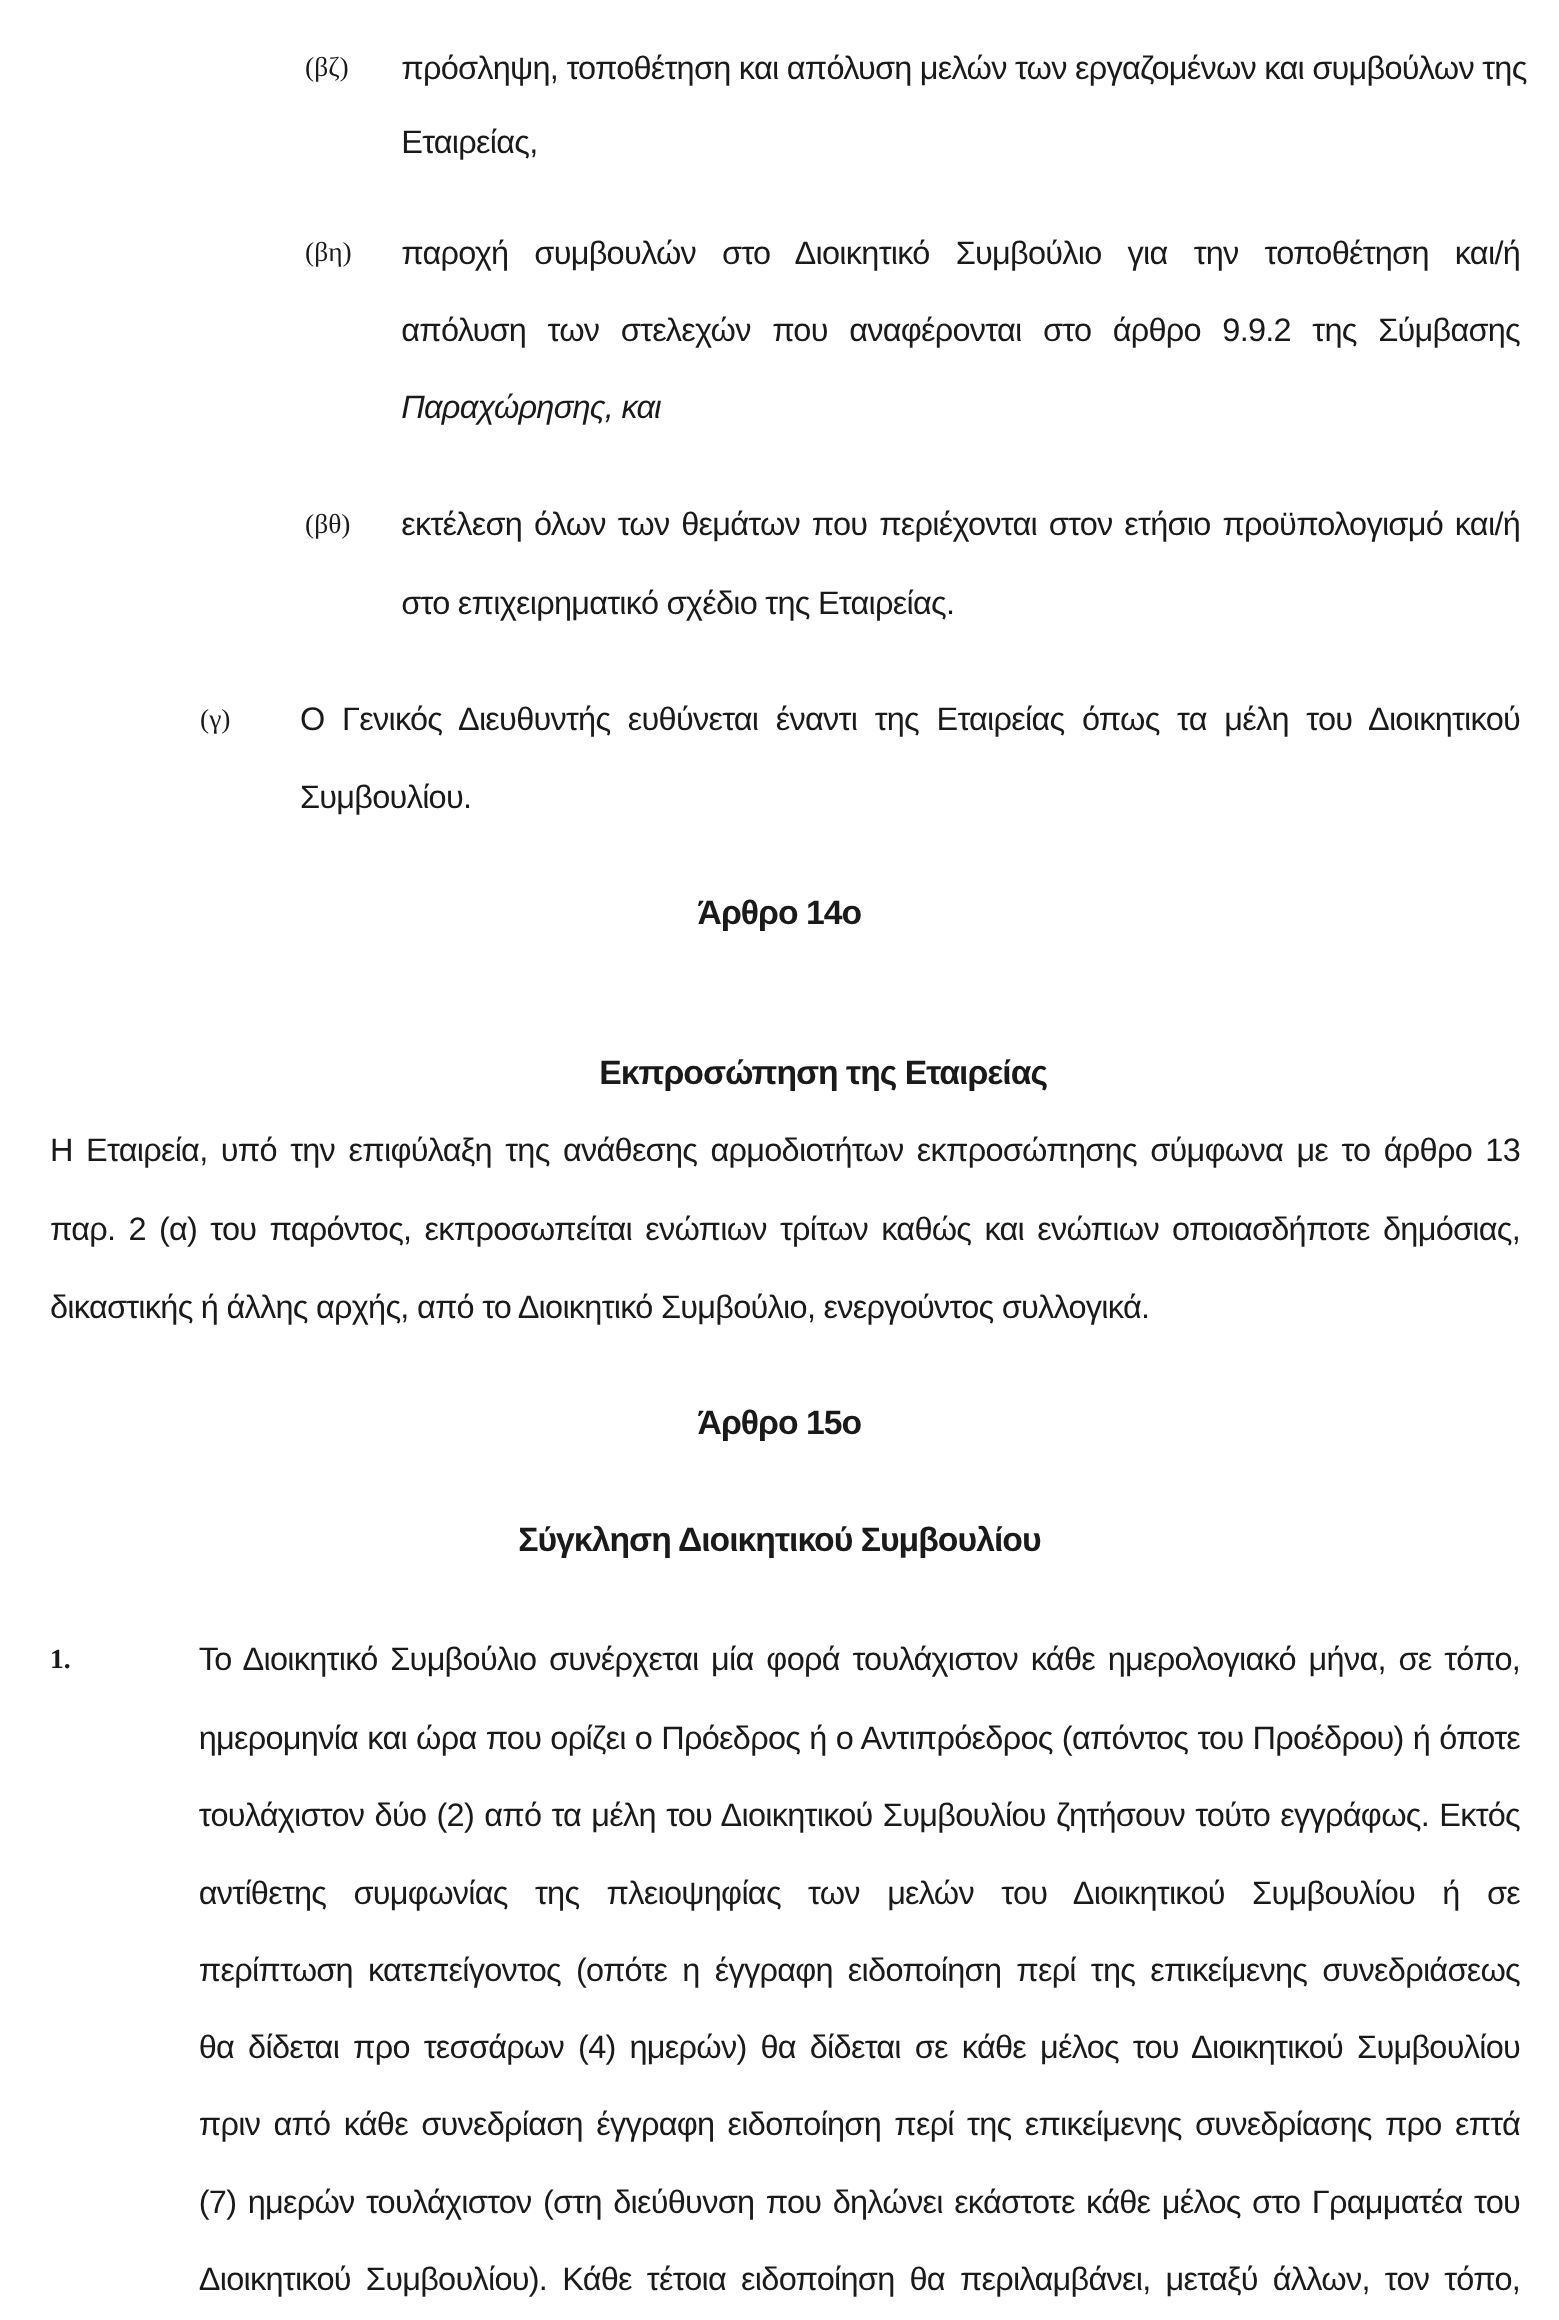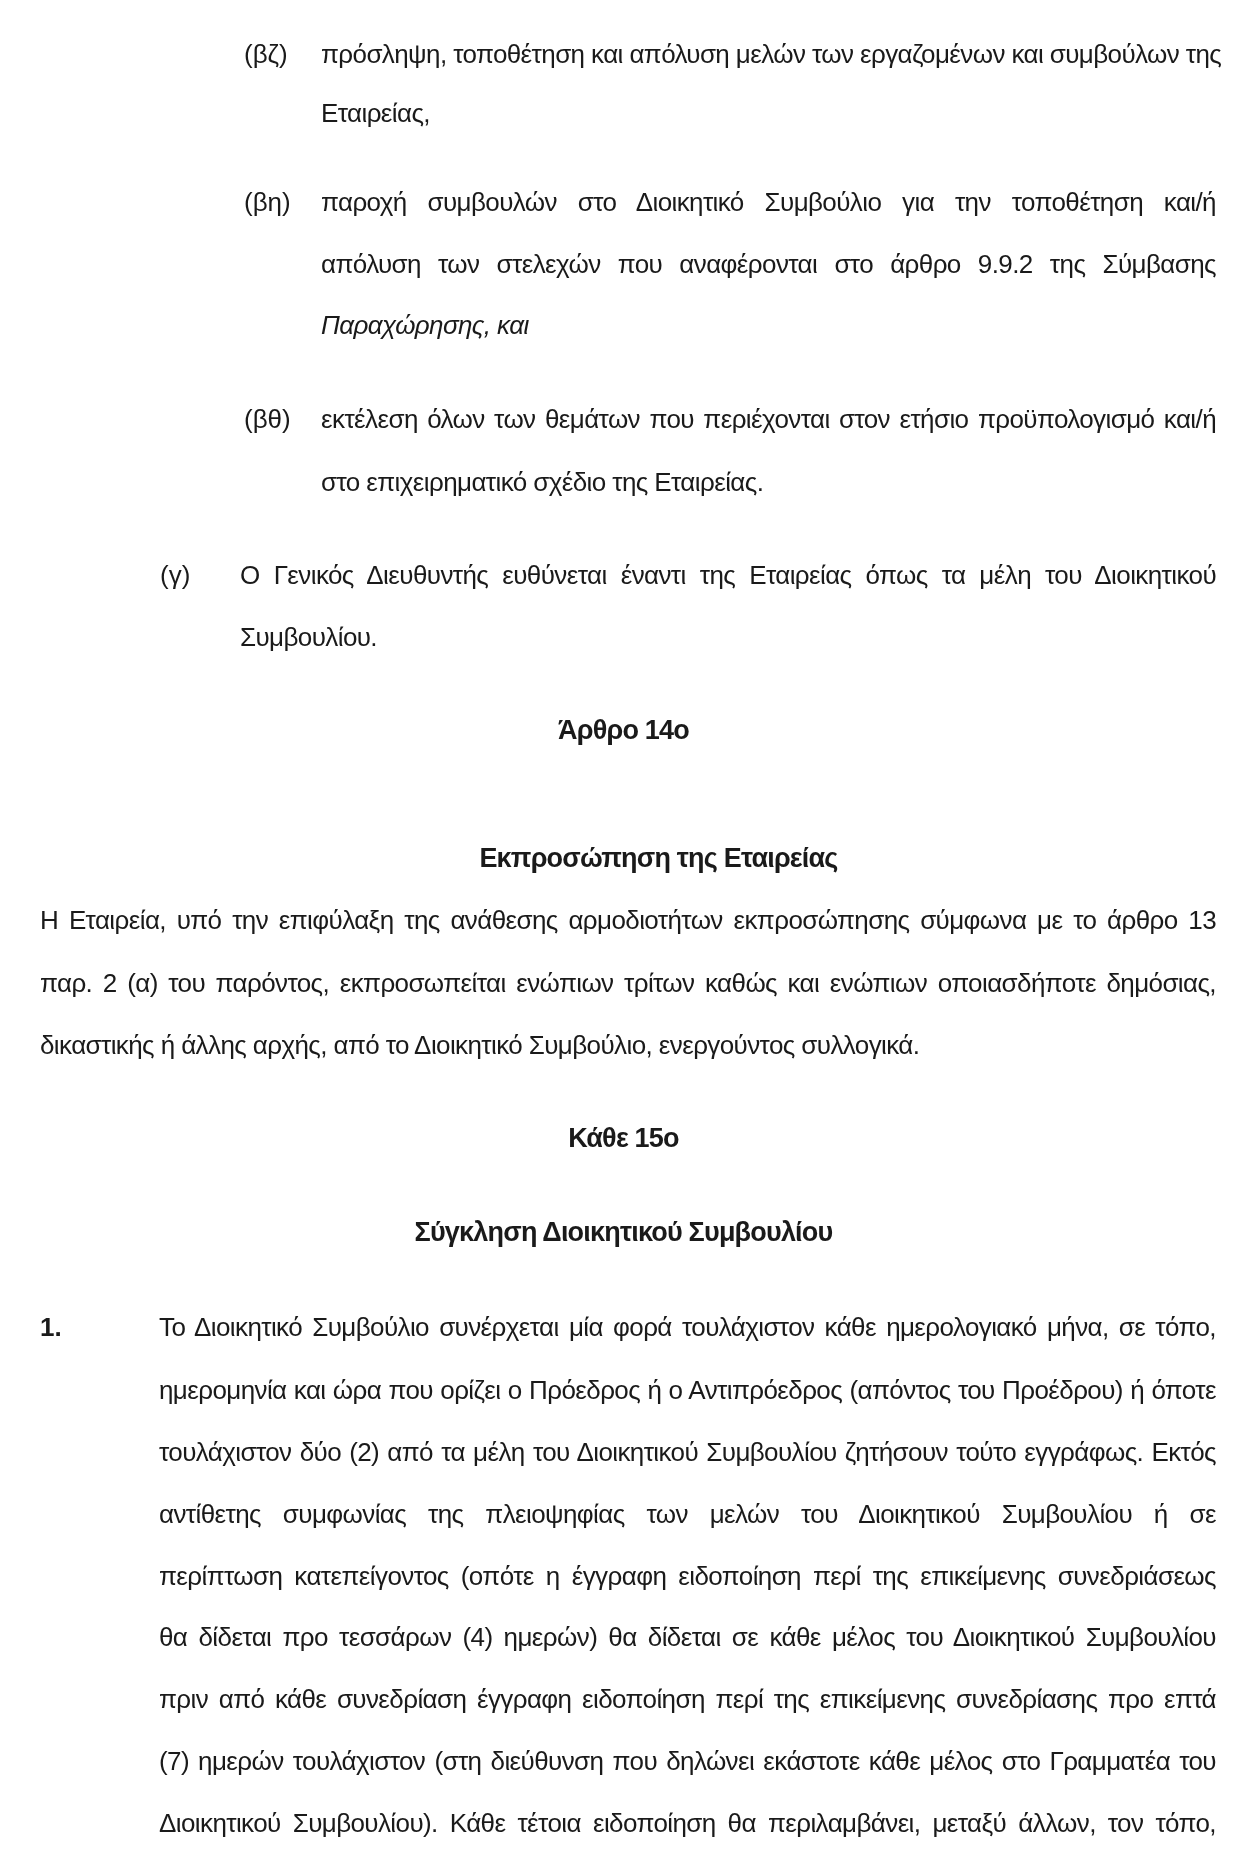--- a/index.html
+++ b/index.html
@@ -3,21 +3,21 @@
 <meta charset="utf-8">
 <style>
   html, body { margin: 0; padding: 0; background: #ffffff; }
   body { width: 1247px; height: 1856px; position: relative; overflow: hidden;
          font-family: "Liberation Sans Narrow", "Liberation Sans", sans-serif; color: #1a1a1a; }
   .ln { position: absolute; font-size: 26px; line-height: 34px; white-space: nowrap;
         transform: translateY(-50%); letter-spacing: -0.6px; }
   .j { text-align: justify; text-align-last: justify; }
   .head { position: absolute; left: 0; width: 1247px; text-align: center; font-weight: bold;
           font-size: 27px; line-height: 34px; transform: translateY(-50%); letter-spacing: -0.8px; }
-  .lbl { position: absolute; font-size: 26px; line-height: 34px; transform: translateY(-50%); }
+  .lbl { position: absolute; font-size: 22px; line-height: 34px; transform: translateY(-50%); font-family: Liberation Serif, serif; }
 </style>
 </head>
 <body>
 
 <span class="lbl" style="left:244px; top:54px;">(βζ)</span>
 <div class="ln j" style="left:321px; top:54px; width:895px;">πρόσληψη, τοποθέτηση και απόλυση μελών των εργαζομένων και συμβούλων της</div>
 <div class="ln" style="left:321px; top:113px;">Εταιρείας,</div>
 
 <span class="lbl" style="left:244px; top:202px;">(βη)</span>
 <div class="ln j" style="left:321px; top:202px; width:895px;">παροχή συμβουλών στο Διοικητικό Συμβούλιο για την τοποθέτηση και/ή</div>
@@ -31,21 +31,21 @@
 <span class="lbl" style="left:160px; top:575px;">(γ)</span>
 <div class="ln j" style="left:240px; top:575px; width:976px;">Ο Γενικός Διευθυντής ευθύνεται έναντι της Εταιρείας όπως τα μέλη του Διοικητικού</div>
 <div class="ln" style="left:240px; top:637px;">Συμβουλίου.</div>
 
 <div class="head" style="top:730px;">Άρθρο 14ο</div>
 <div class="head" style="top:858px;padding-left:35px;">Εκπροσώπηση της Εταιρείας</div>
 <div class="ln j" style="left:40px; top:920px; width:1176px;">Η Εταιρεία, υπό την επιφύλαξη της ανάθεσης αρμοδιοτήτων εκπροσώπησης σύμφωνα με το άρθρο 13</div>
 <div class="ln j" style="left:40px; top:983px; width:1176px;">παρ. 2 (α) του παρόντος, εκπροσωπείται ενώπιων τρίτων καθώς και ενώπιων οποιασδήποτε δημόσιας,</div>
 <div class="ln" style="left:40px; top:1045px;">δικαστικής ή άλλης αρχής, από το Διοικητικό Συμβούλιο, ενεργούντος συλλογικά.</div>
 
-<div class="head" style="top:1138px;">Κάθε 15ο</div>
+<div class="head" style="top:1138px;">Άρθρο 15ο</div>
 <div class="head" style="top:1232px;">Σύγκληση Διοικητικού Συμβουλίου</div>
 
 <span class="lbl" style="left:40px; top:1327px; font-weight:bold;">1.</span>
 <div class="ln j" style="left:159px; top:1327px; width:1057px;">Το Διοικητικό Συμβούλιο συνέρχεται μία φορά τουλάχιστον κάθε ημερολογιακό μήνα, σε τόπο,</div>
 <div class="ln j" style="left:159px; top:1390px; width:1057px;">ημερομηνία και ώρα που ορίζει ο Πρόεδρος ή ο Αντιπρόεδρος (απόντος του Προέδρου) ή όποτε</div>
 <div class="ln j" style="left:159px; top:1452px; width:1057px;">τουλάχιστον δύο (2) από τα μέλη του Διοικητικού Συμβουλίου ζητήσουν τούτο εγγράφως. Εκτός</div>
 <div class="ln j" style="left:159px; top:1514px; width:1057px;">αντίθετης συμφωνίας της πλειοψηφίας των μελών του Διοικητικού Συμβουλίου ή σε</div>
 <div class="ln j" style="left:159px; top:1576px; width:1057px;">περίπτωση κατεπείγοντος (οπότε η έγγραφη ειδοποίηση περί της επικείμενης συνεδριάσεως</div>
 <div class="ln j" style="left:159px; top:1637px; width:1057px;">θα δίδεται προ τεσσάρων (4) ημερών) θα δίδεται σε κάθε μέλος του Διοικητικού Συμβουλίου</div>
 <div class="ln j" style="left:159px; top:1699px; width:1057px;">πριν από κάθε συνεδρίαση έγγραφη ειδοποίηση περί της επικείμενης συνεδρίασης προ επτά</div>

